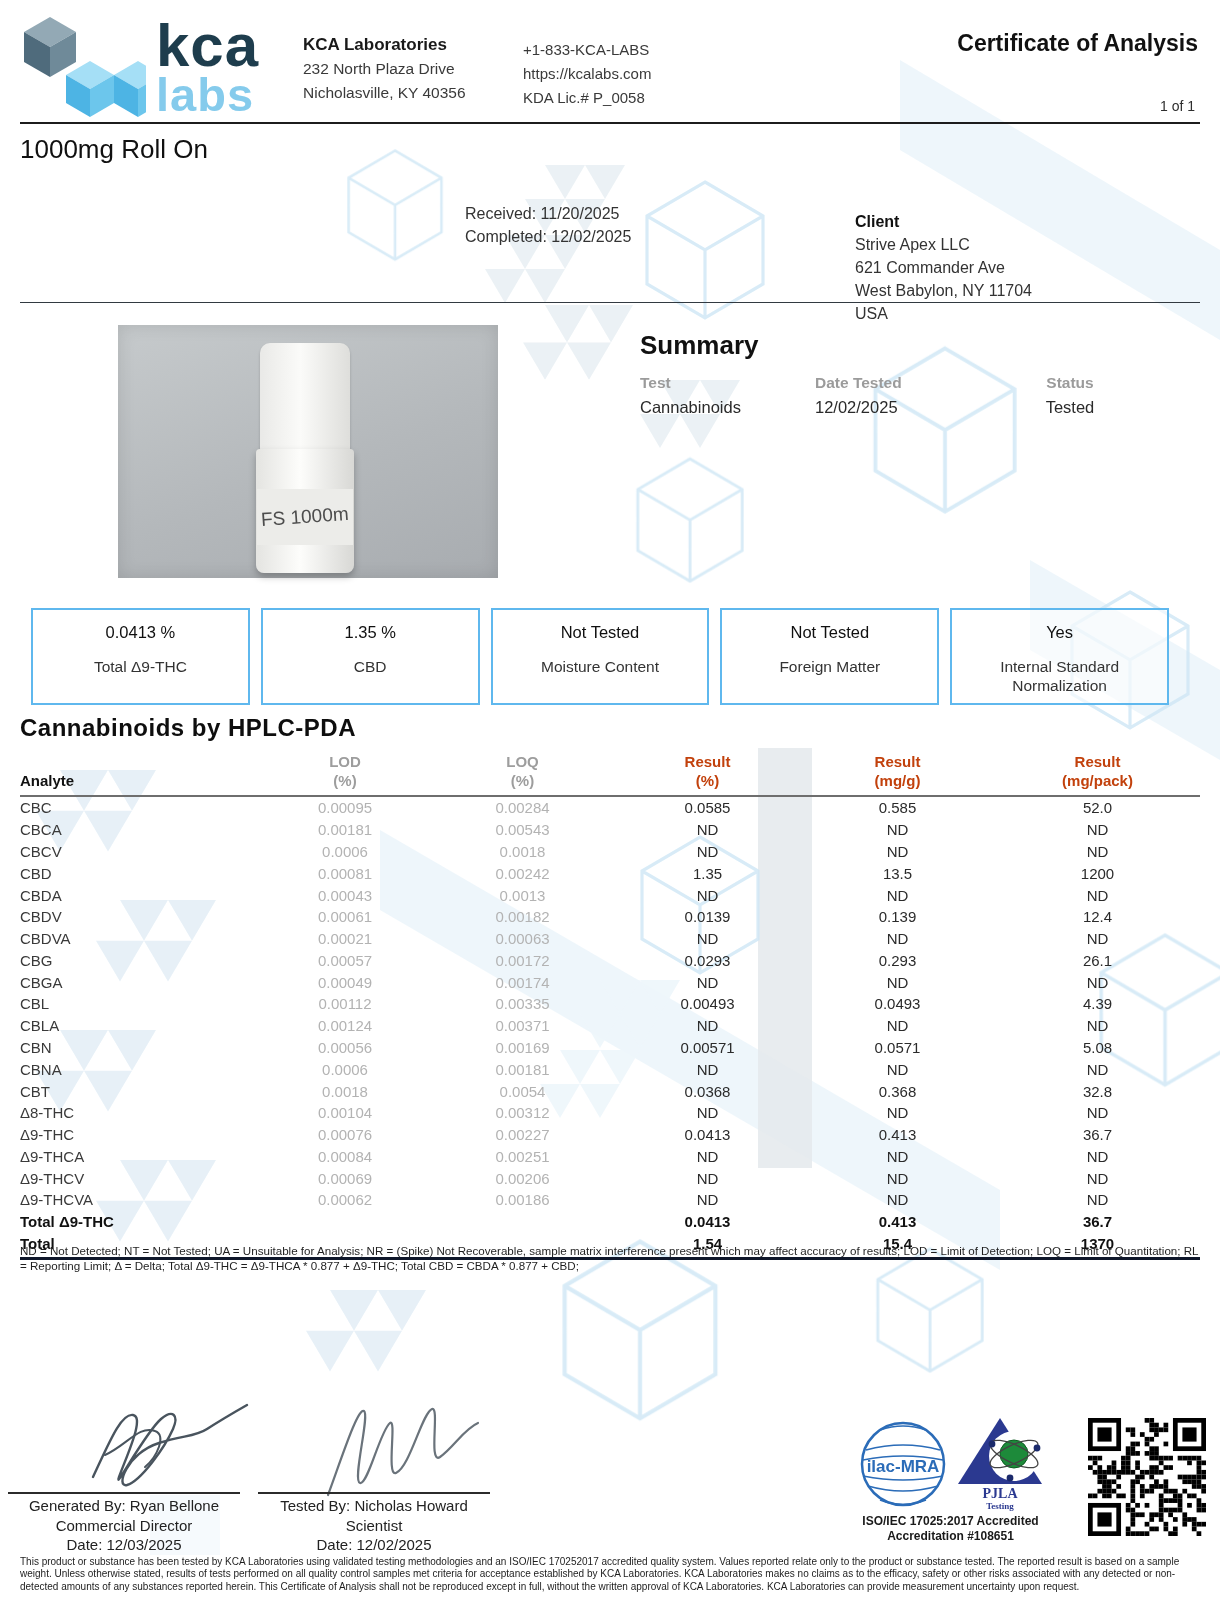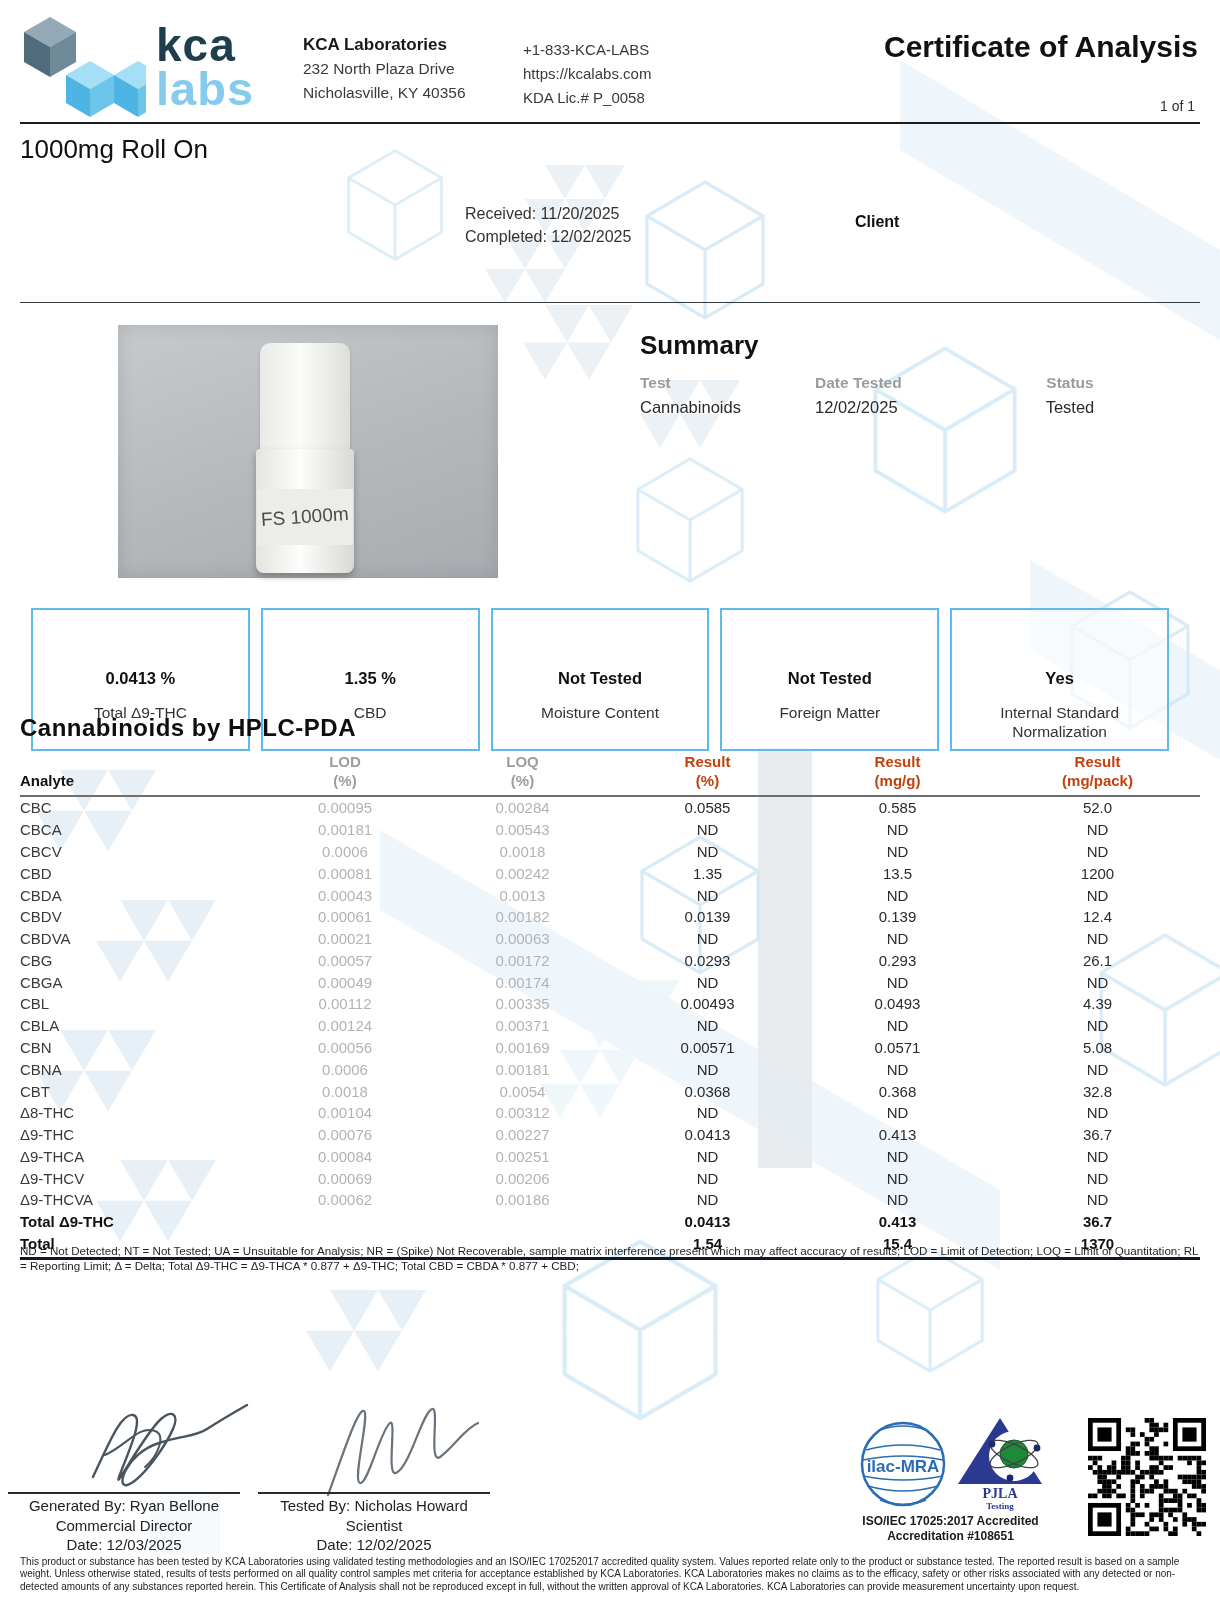--- a/index.html
+++ b/index.html
@@ -4,26 +4,26 @@
 <style>
   * { margin:0; padding:0; box-sizing:border-box; }
   body { background:#fff; font-family:"Liberation Sans", sans-serif; color:#222; }
   .page { position:relative; width:1220px; height:1608px; background:#fff; overflow:hidden; }
   .watermark { position:absolute; left:0; top:0; pointer-events:none; z-index:0; }
   .layer { position:absolute; z-index:1; }
 
   
   .logo-wrap { left:14px; top:12px; width:280px; height:110px; display:flex; align-items:center; }
   .logo-text { margin-left:10px; line-height:0.92; }
-  .logo-kca { font-size:46px; font-weight:bold; color:#1e3d4d; letter-spacing:1px; }
+  .logo-kca { font-size:60px; font-weight:bold; color:#1e3d4d; letter-spacing:1px; }
   .logo-labs { font-size:47px; font-weight:bold; color:#85cbec; letter-spacing:1px; }
   .labinfo { left:303px; top:33px; font-size:15.5px; line-height:24px; color:#3a3a3a; }
   .labinfo .name { font-weight:bold; font-size:17px; color:#191919; }
   .labcontact { left:523px; top:38px; font-size:15px; line-height:24px; color:#3a3a3a; }
-  .coa-title { right:22px; top:30px; font-size:30px; font-weight:bold; color:#111; text-align:right; }
+  .coa-title { right:22px; top:30px; font-size:23px; font-weight:bold; color:#111; text-align:right; }
   .coa-page { right:25px; top:98px; font-size:14px; color:#2e2e2e; text-align:right; }
   .hr1 { left:20px; top:122px; width:1180px; border-top:2px solid #1c1c1c; }
   .hr2 { left:20px; top:302px; width:1180px; border-top:1.5px solid #323a41; }
 
   
   .product-name { left:20px; top:134px; font-size:26px; font-weight:normal; color:#101010; }
   .sample-details { left:20px; top:176px; font-size:16px; line-height:21.5px; color:#333; }
   .dates { left:465px; top:202px; font-size:16px; line-height:23px; color:#333; }
   .client { left:855px; top:178px; font-size:16px; line-height:23px; color:#333; }
   .client .client-h { font-weight:bold; color:#111;margin-top:32px; }
@@ -40,21 +40,21 @@
   .summary-title { left:640px; top:330px; font-size:26px; font-weight:bold; color:#111; }
   .summary-cols { left:640px; top:374px; display:flex; }
   .scol { margin-right:0; }
   .scol .slabel { font-weight:bold; color:#9b9b9b; font-size:15.5px; }
   .scol .svalue { margin-top:6px; color:#2a2a2a; font-size:16.5px; }
   .scol1 { width:175px; } .scol2 { width:195px; } .scol3 { width:120px; text-align:center; }
 
   
   .summary-boxes { left:31px; top:608px; width:1138px; display:flex; gap:11px; }
   .sbox { flex:1; min-height:97px; border:2.5px solid #5fb8ee; background:rgba(255,255,255,.6); text-align:center; padding:13px 6px 8px; }
-  .sbox-value { font-weight:bold; font-size:16.5px; color:#101010;margin-top:46px; }
+  .sbox-value { font-weight:normal; font-size:16.5px; color:#101010; }
   .sbox-label { margin-top:15px; font-size:15.5px; color:#333; line-height:19px; }
 
   
   .cann-title { left:20px; top:714px; font-size:24px; font-weight:bold; color:#0e0e0e; letter-spacing:0.5px; }
   table.cann { position:absolute; left:20px; top:752px; width:1180px; border-collapse:collapse; table-layout:fixed; font-size:15px; }
   table.cann th { vertical-align:bottom; padding:0 0 5px; border-bottom:2px solid #6e6e6e; font-size:15px; line-height:19px; }
   table.cann th.col-analyte { text-align:left; color:#111; }
   table.cann th.col-gray { color:#9d9d9d; }
   table.cann th.col-res { color:#c2410c; }
   table.cann td { padding:2.4px 0; text-align:center; color:#2b2b2b; }
@@ -171,20 +171,26 @@
 
   <div class="layer product-name">1000mg Roll On</div>
 
   <div class="layer dates">
     <div>Received: 11/20/2025</div>
     <div>Completed: 12/02/2025</div>
   </div>
 
   <div class="layer client">
     <div class="client-h">Client</div>
+    <div>
+        <div>Strive Apex LLC</div>
+        <div>621 Commander Ave</div>
+        <div>West Babylon, NY 11704</div>
+        <div>USA</div>
+      </div>
   </div>
 
   <div class="layer hr2"></div>
 
   <div class="layer photo">
     <div class="bottle">
       <div class="cap"></div>
       <div class="body">
         <div class="label">
           <span>FS 1000m</span>

